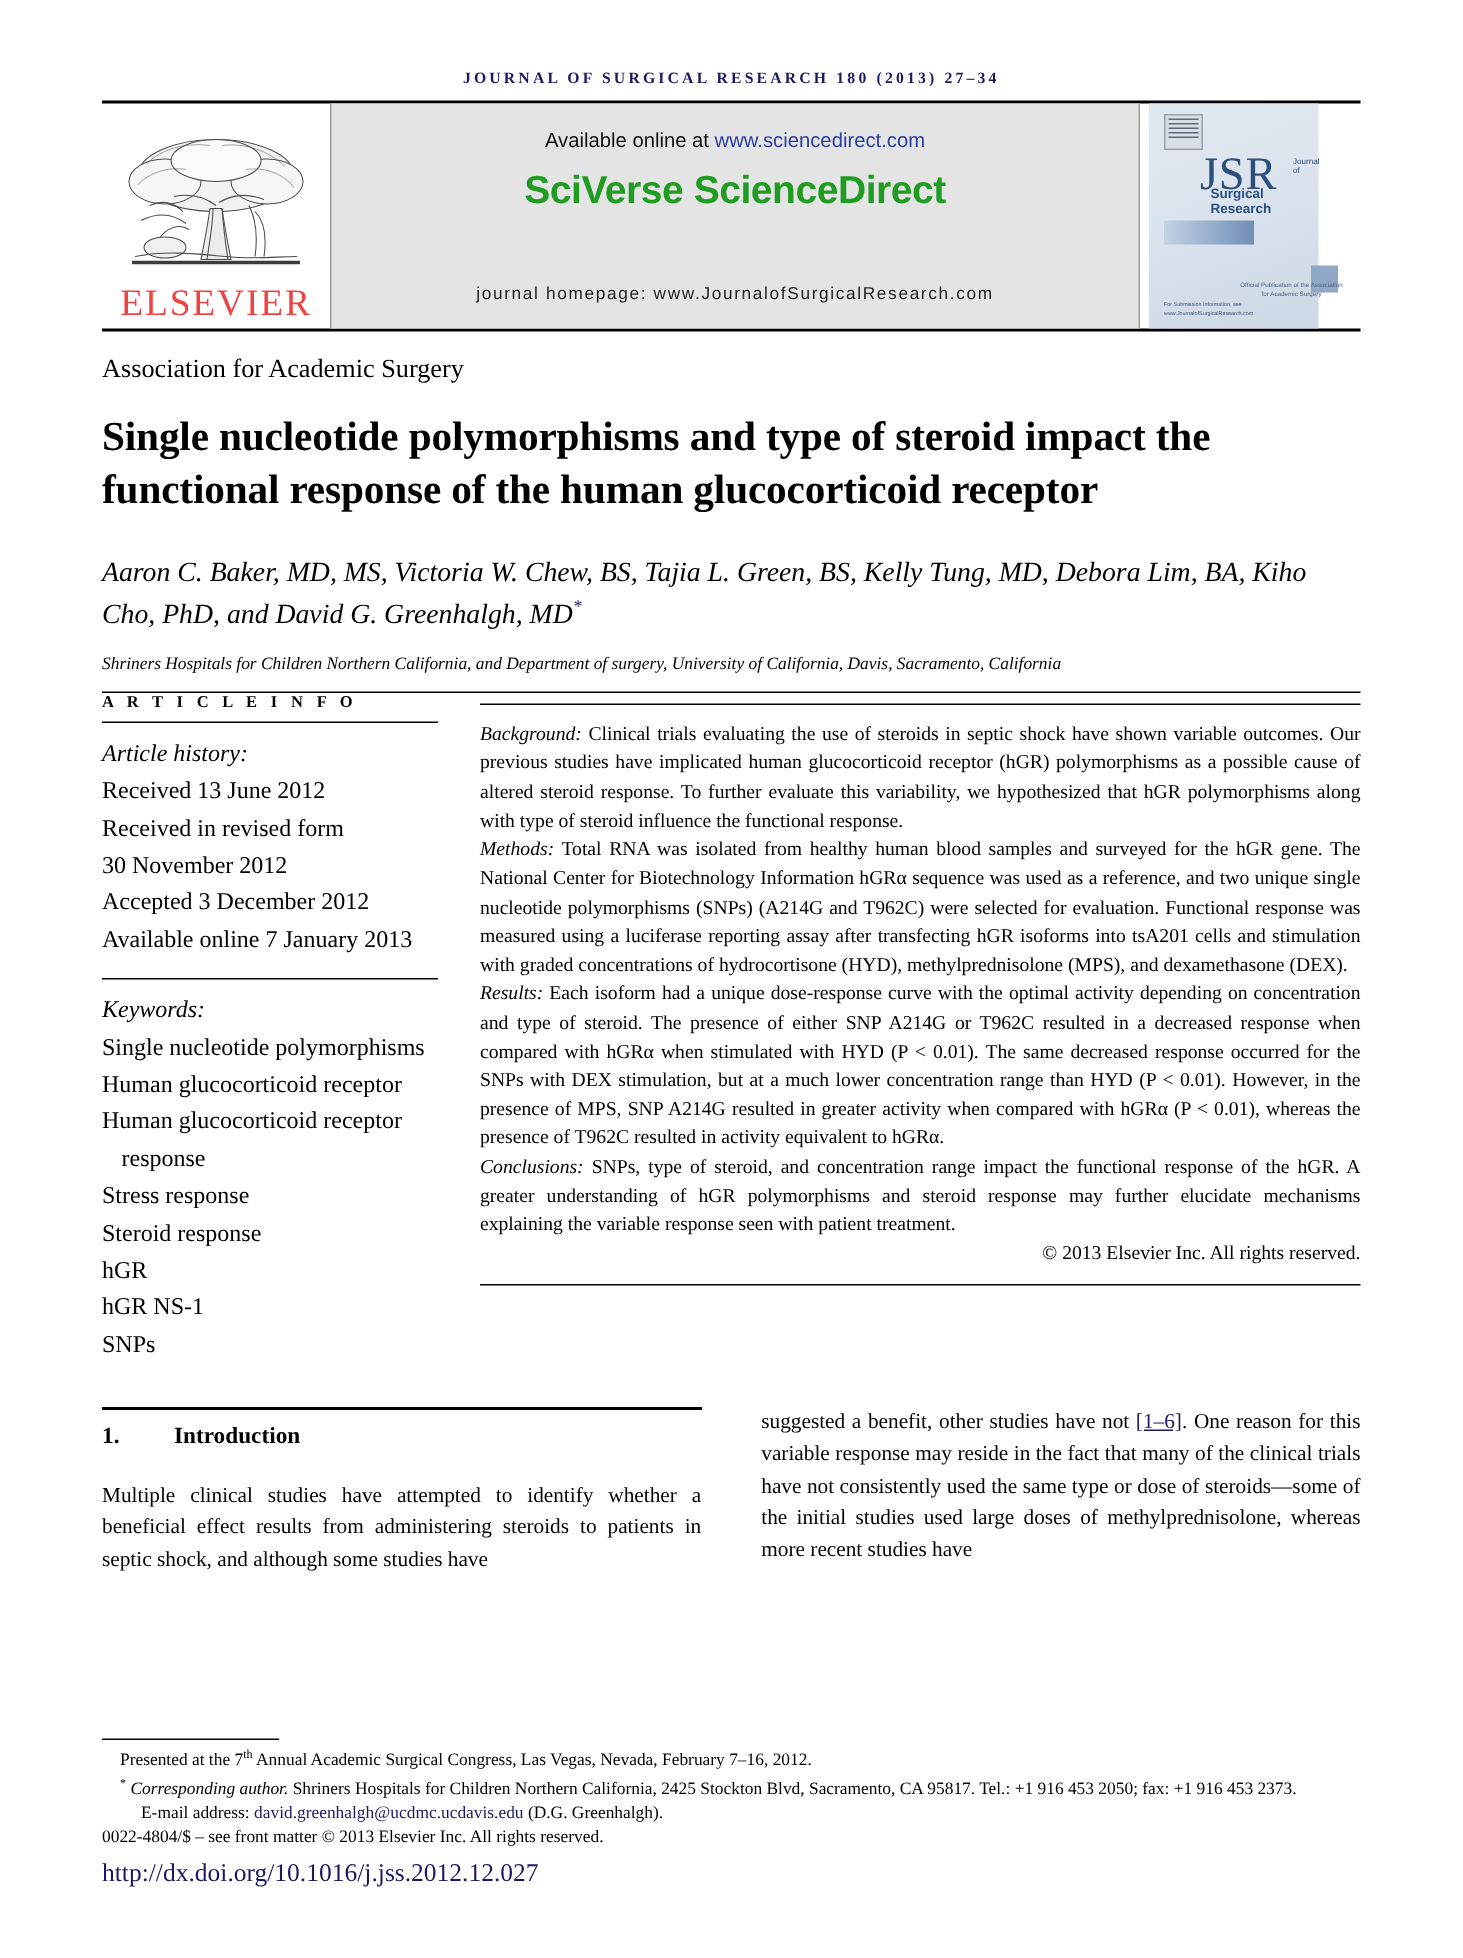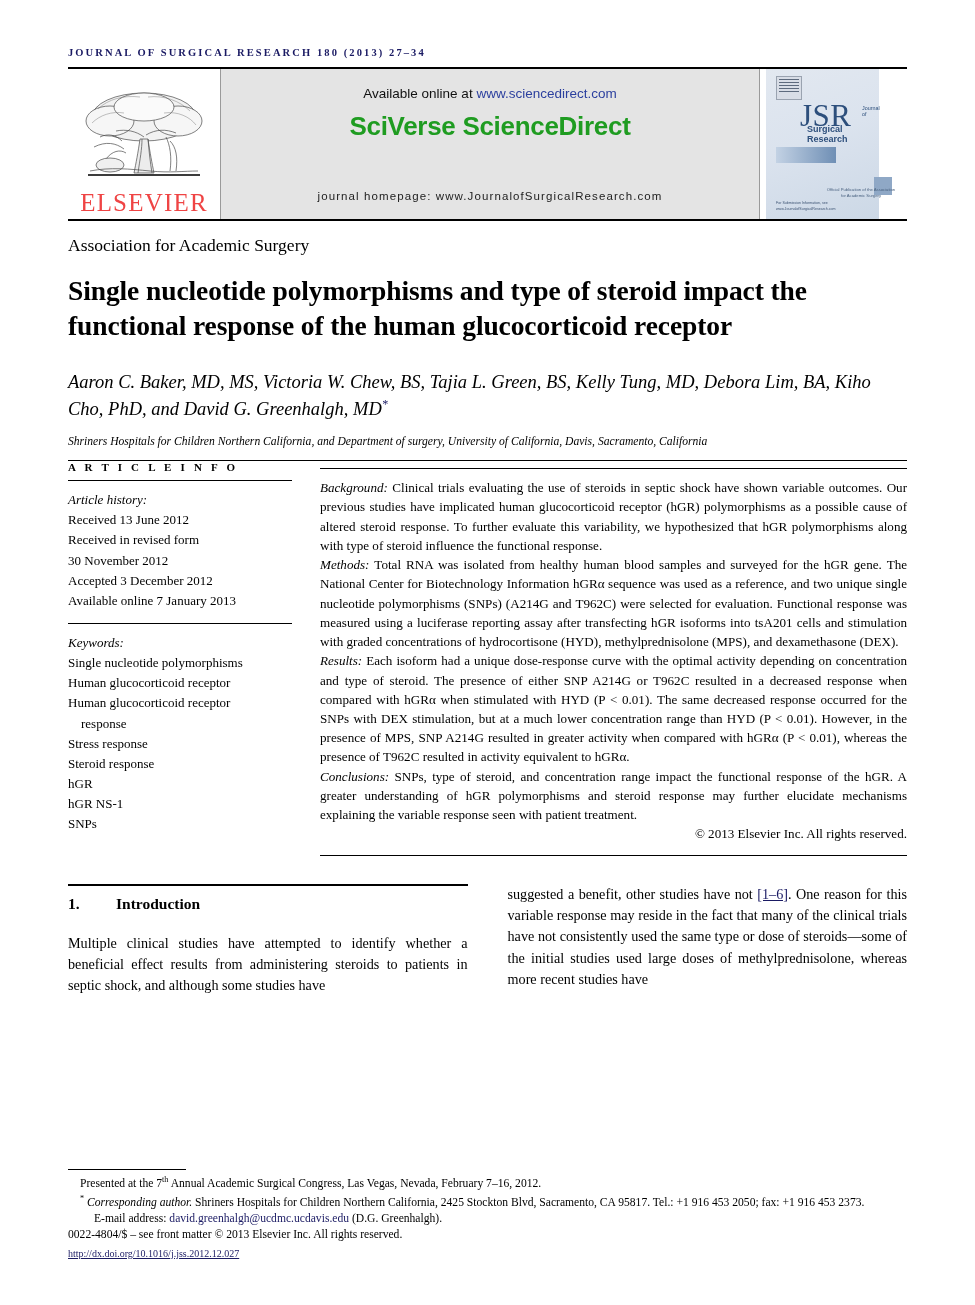--- a/index.html
+++ b/index.html
@@ -18,20 +18,21 @@
   .page {
     width: 975px;
     height: 1305px;
     position: relative;
     box-sizing: border-box;
     padding: 0 68px;
   }
 
   
   .running-head {
+    text-align: center;
     color: #1a1a63;
     font-size: 10.5px;
     letter-spacing: 2.1px;
     font-weight: bold;
     font-variant: small-caps;
     padding-top: 47px;
     font-family: "Liberation Serif", serif;
   }
   .rule-thick {
     border-top: 2.4px solid #000;
@@ -206,21 +207,21 @@
   .col-abs  { flex: 1 1 auto; }
   .sec-label {
     font-family: "Liberation Serif", serif;
     font-weight: bold;
     font-size: 11px;
     letter-spacing: 3.2px;
   }
   .sec-rule { border-top: 1.6px solid #000; margin-top: 7px; margin-bottom: 9px; }
   .info-block {
     font-family: "Liberation Serif", serif;
-    font-size: 13px;
+    font-size: 16px;
     line-height: 1.55;
   }
   .info-block .it { font-style: italic; }
   .kw-rule { border-top: 1.2px solid #000; margin: 12px 0 9px 0; }
   .kw-indent { padding-left: 13px; }
   .abs-body {
     font-family: "Liberation Serif", serif;
     font-size: 13.1px;
     line-height: 1.47;
     text-align: justify;
@@ -273,23 +274,22 @@
     line-height: 1.42;
   }
   .fn-rule { border-top: 1px solid #000; width: 118px; margin-bottom: 4px; }
   .fn-line { text-indent: 0; }
   .fn-indent { text-indent: 12px; }
   .fn-indent2 { text-indent: 26px; }
   .fn-star { font-style: italic; }
   .link-blue { color:#1a1a63; text-decoration: none; }
   .doi-line {
     color:#1a1a63;
-    font-size: 10px;
+    font-size: 17px;
     margin-top: 3px;
-    text-decoration: underline;
   }
   sup { font-size: 0.7em; vertical-align: super; }
 </style>
 </head>
 <body>
 
 <div class="page">
 
   <div class="running-head">JOURNAL OF SURGICAL RESEARCH 180 (2013) 27–34</div>
   <div class="rule-thick"></div>

